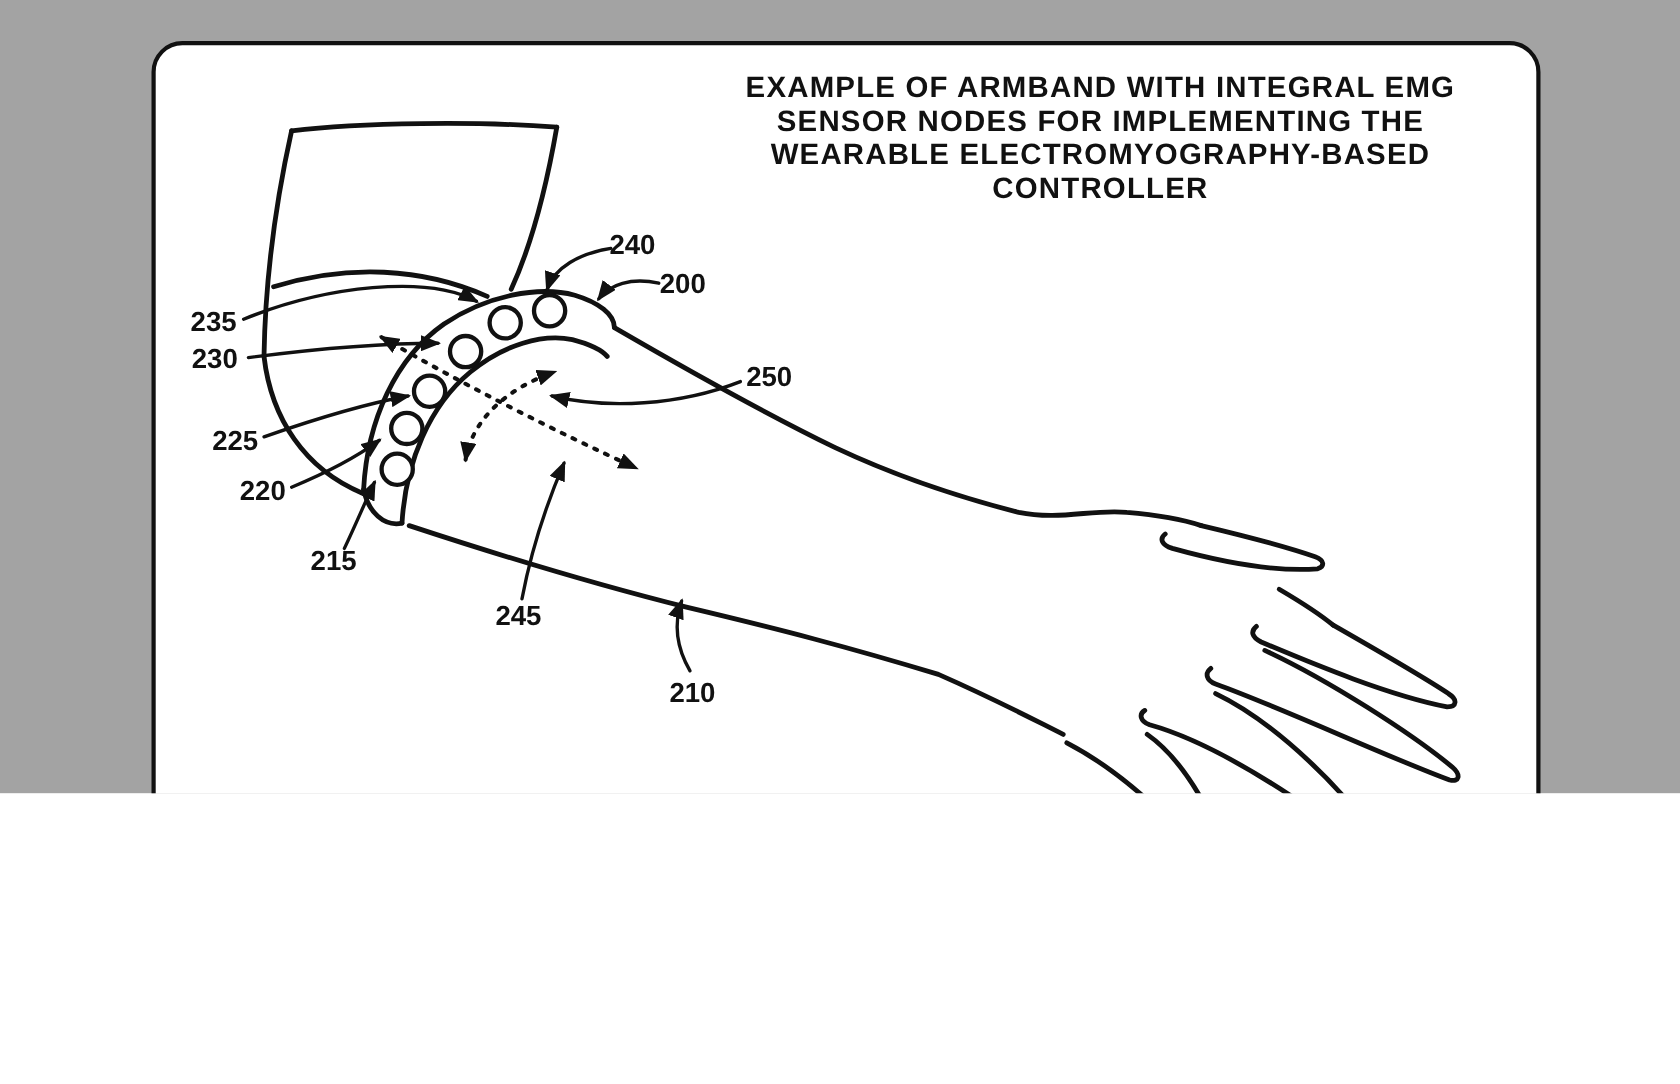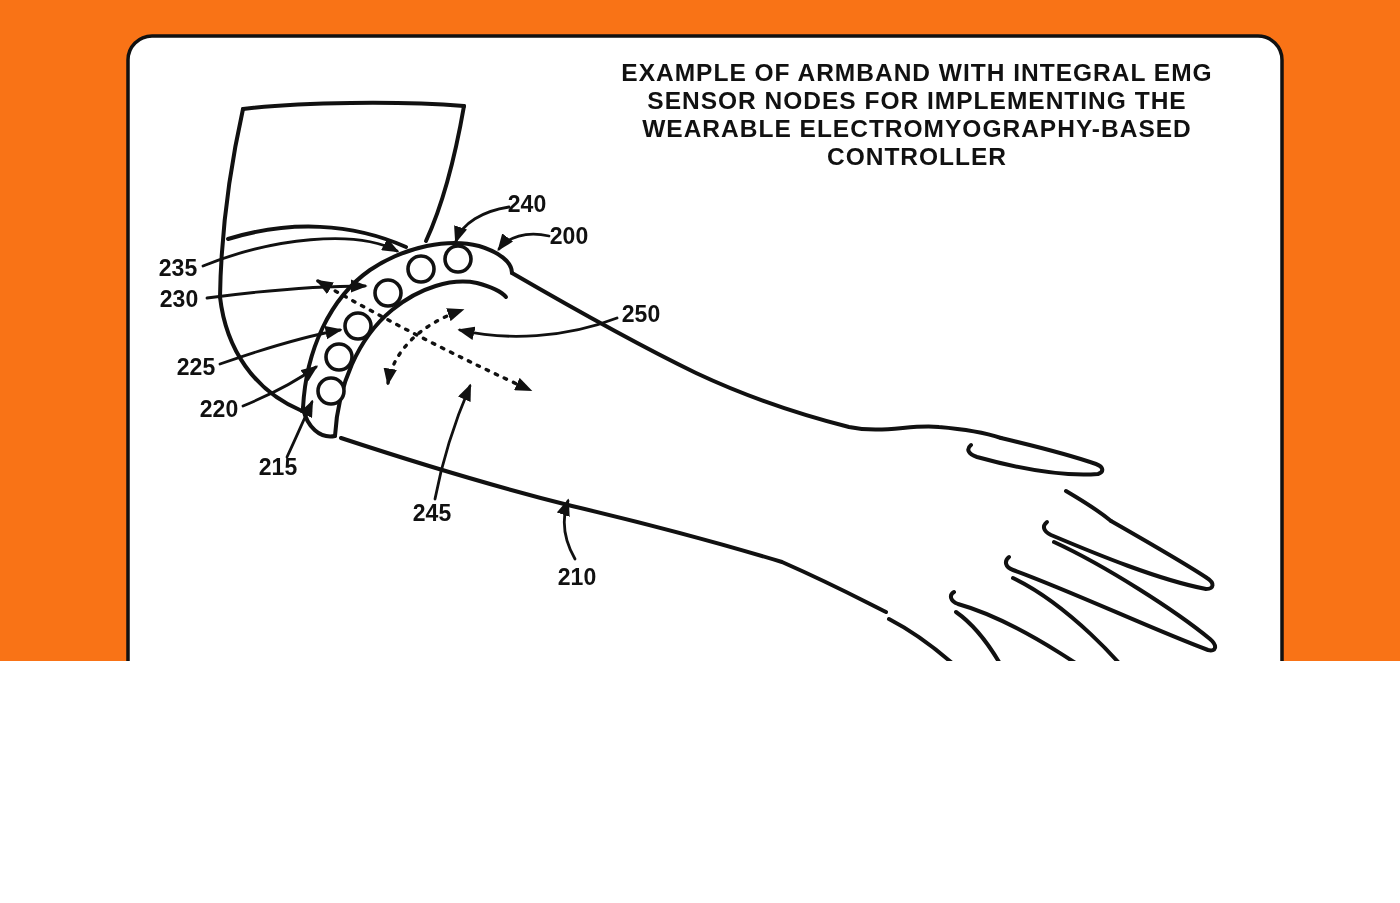--- a/index.html
+++ b/index.html
@@ -7,21 +7,21 @@
     padding: 0;
     background: #ffffff;
     width: 1400px;
     height: 903px;
     font-family: "Liberation Sans", sans-serif;
   }
   .figure-canvas {
     position: relative;
     width: 1400px;
     height: 661px;
-    background: #f97316;
+    background: #a3a3a3;
     overflow: hidden;
   }
   svg { display: block; }
   .outline   { fill: none; stroke: #111111; stroke-width: 4;   stroke-linecap: round; }
   .bandline  { fill: none; stroke: #111111; stroke-width: 4;   stroke-linecap: round; }
   .node      { fill: #ffffff; stroke: #111111; stroke-width: 3.6; }
   .leader    { fill: none; stroke: #111111; stroke-width: 2.8; stroke-linecap: round; }
   .dashedarr { fill: none; stroke: #111111; stroke-width: 3.4; stroke-linecap: round; stroke-dasharray: 2.5 7.5; }
   .reflabel  { font: bold 23px "Liberation Sans", sans-serif; fill: #111111; }
   .titleline { font: bold 24.5px "Liberation Sans", sans-serif; fill: #111111; letter-spacing: 1px; }

